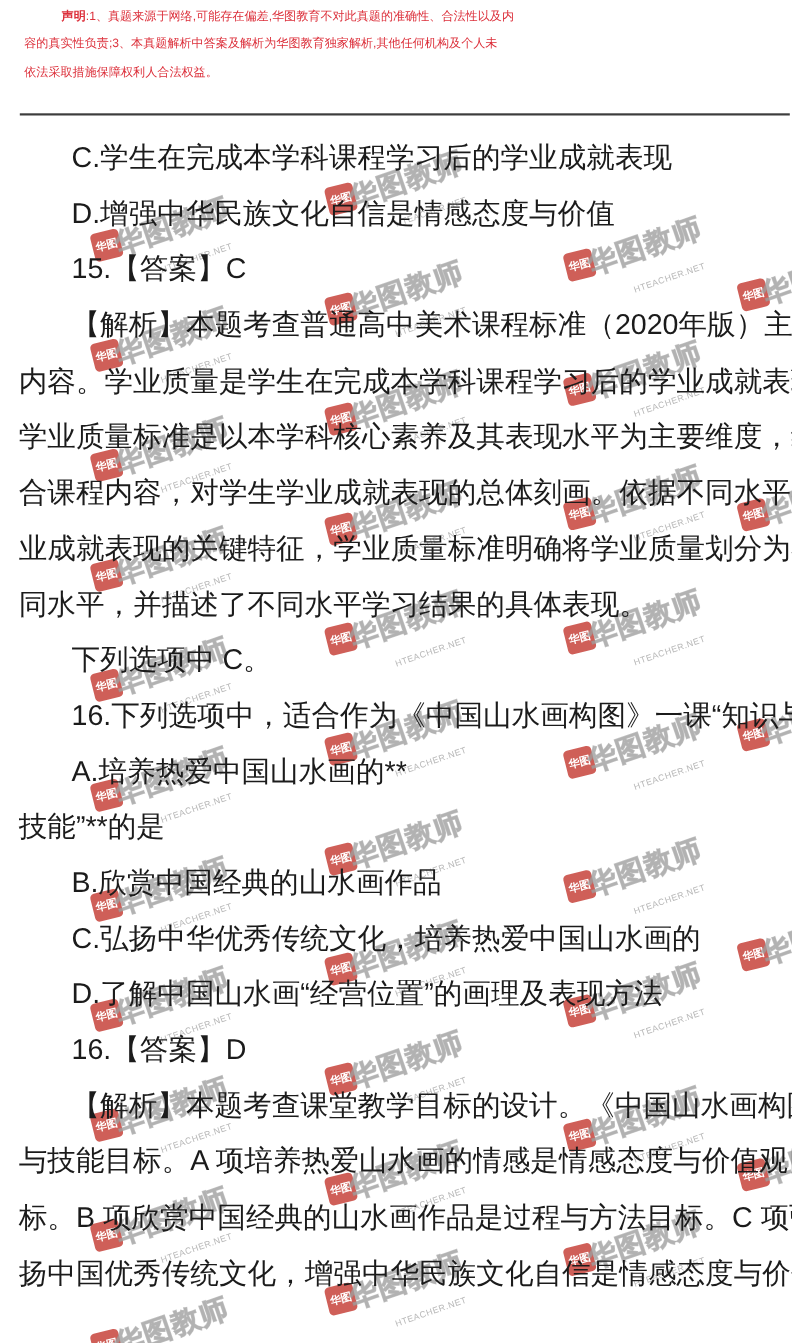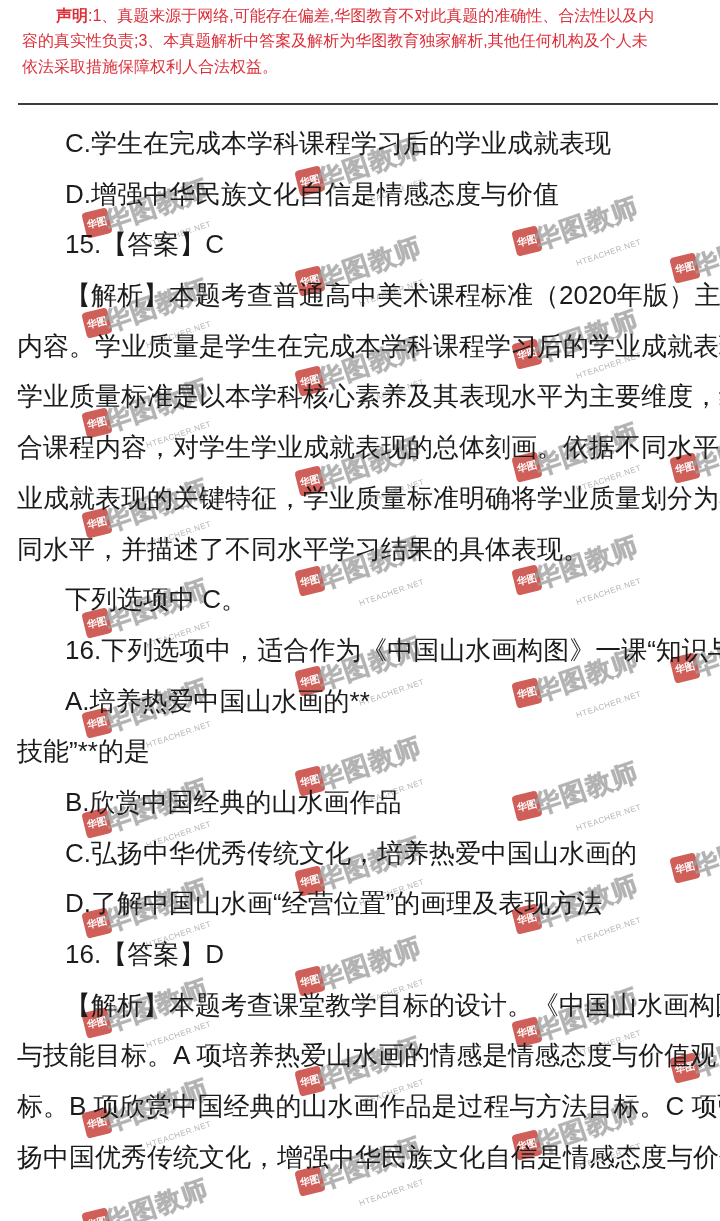--- a/index.html
+++ b/index.html
@@ -28,21 +28,21 @@
   .wm-sub{
     position:absolute;left:64px;bottom:10px;
     font-size:8px;letter-spacing:0.5px;white-space:nowrap;
     color:rgba(165,165,165,0.8);
     transform:rotate(-19deg);transform-origin:0 100%;
   }
   
   .content{position:absolute;inset:0;z-index:1;}
   .notice{
     position:absolute;top:3px;left:22px;width:684px;
-    color:#dc2f3a;font-size:16px;font-weight:400;
+    color:#dc2f3a;font-size:11px;font-weight:400;
   }
   .notice-line{line-height:25.3px;white-space:nowrap;}
   .notice-line.first{text-indent:34px;}
   .notice-bold{font-weight:700;}
   .divider{
     position:absolute;top:103px;left:18px;width:700px;height:0;
     border-top:2px solid #3d3d3d;
   }
   .body-text{
     position:absolute;top:106px;left:17px;width:686px;

